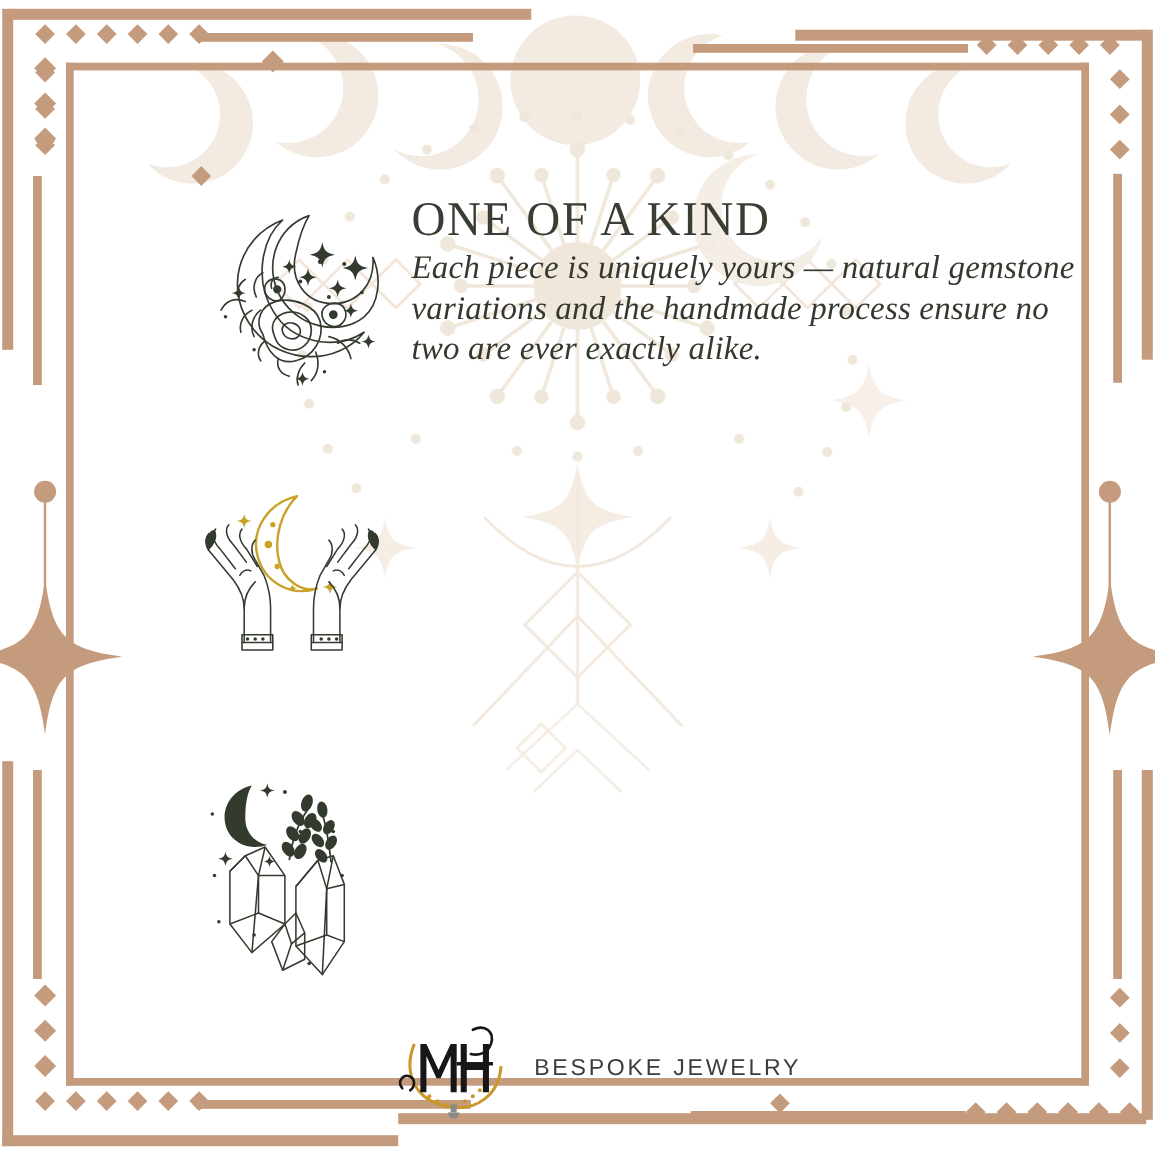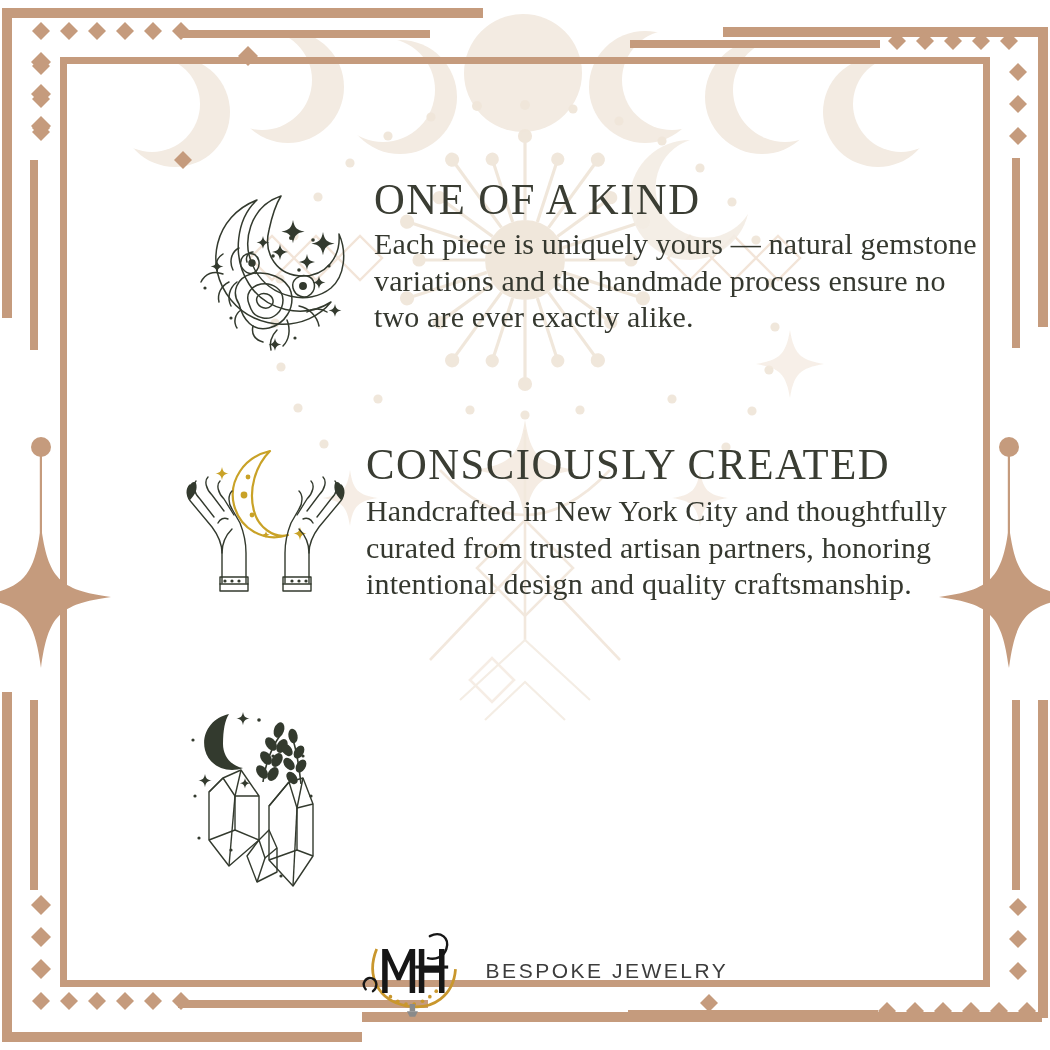--- a/index.html
+++ b/index.html
@@ -53,20 +53,21 @@
     white-space:nowrap;
     font-stretch:semi-condensed;
     transform:scaleX(0.97);
     transform-origin:left center;
   }
   .f-body{
     font-family:"Liberation Serif", serif;
     color:#35382f;
     line-height:1.22;
     letter-spacing:0.005em;
+    font-style:italic;
   }
 
   
   #feature-1{left:150px;top:178px;width:790px;}
   #feature-1 .f-title{font-size:44px;margin:0 0 4px 8px;}
   #feature-1 .f-body{font-size:30px;margin-left:8px;}
   #feature-1 .art{width:170px;}
 
   
   #feature-2{left:130px;top:443px;width:830px;}
@@ -552,24 +553,20 @@
             </g>
             <g fill="#333a2e">
               <path d="M12 42 C8 46 8 52 12 57 C17 52 20 46 18 40 C16 38 14 39 12 42 Z"></path>
               <circle cx="47" cy="138" r="1.6"></circle>
                 <circle cx="54" cy="138" r="1.6"></circle>
               <circle cx="61" cy="138" r="1.6"></circle>
             </g>
           </g>
         </svg>
       </div>
-      <div class="txt">
-        <div class="f-title">CONSCIOUSLY CREATED</div>
-        <div class="f-body">Handcrafted in New York City and thoughtfully curated from trusted artisan partners, honoring intentional design and quality craftsmanship.</div>
-      </div>
     </div>
 
     <div class="feature" id="feature-3">
       <div class="art">
         <svg width="170" height="190" viewBox="0 0 170 190">
 
           <g fill="#333a2e">
             <path d="M44 14 C26 18 16 34 20 50 C24 66 42 74 58 68
                      C46 66 38 56 38 44 C38 30 40 20 44 14 Z"></path>
             <path d="M58 12 c0.9 4.6 2 5.7 6.6 6.6 c-4.6 0.9 -5.7 2 -6.6 6.6 c-0.9 -4.6 -2 -5.7 -6.6 -6.6 c4.6 -0.9 5.7 -2 6.6 -6.6 z"></path>

